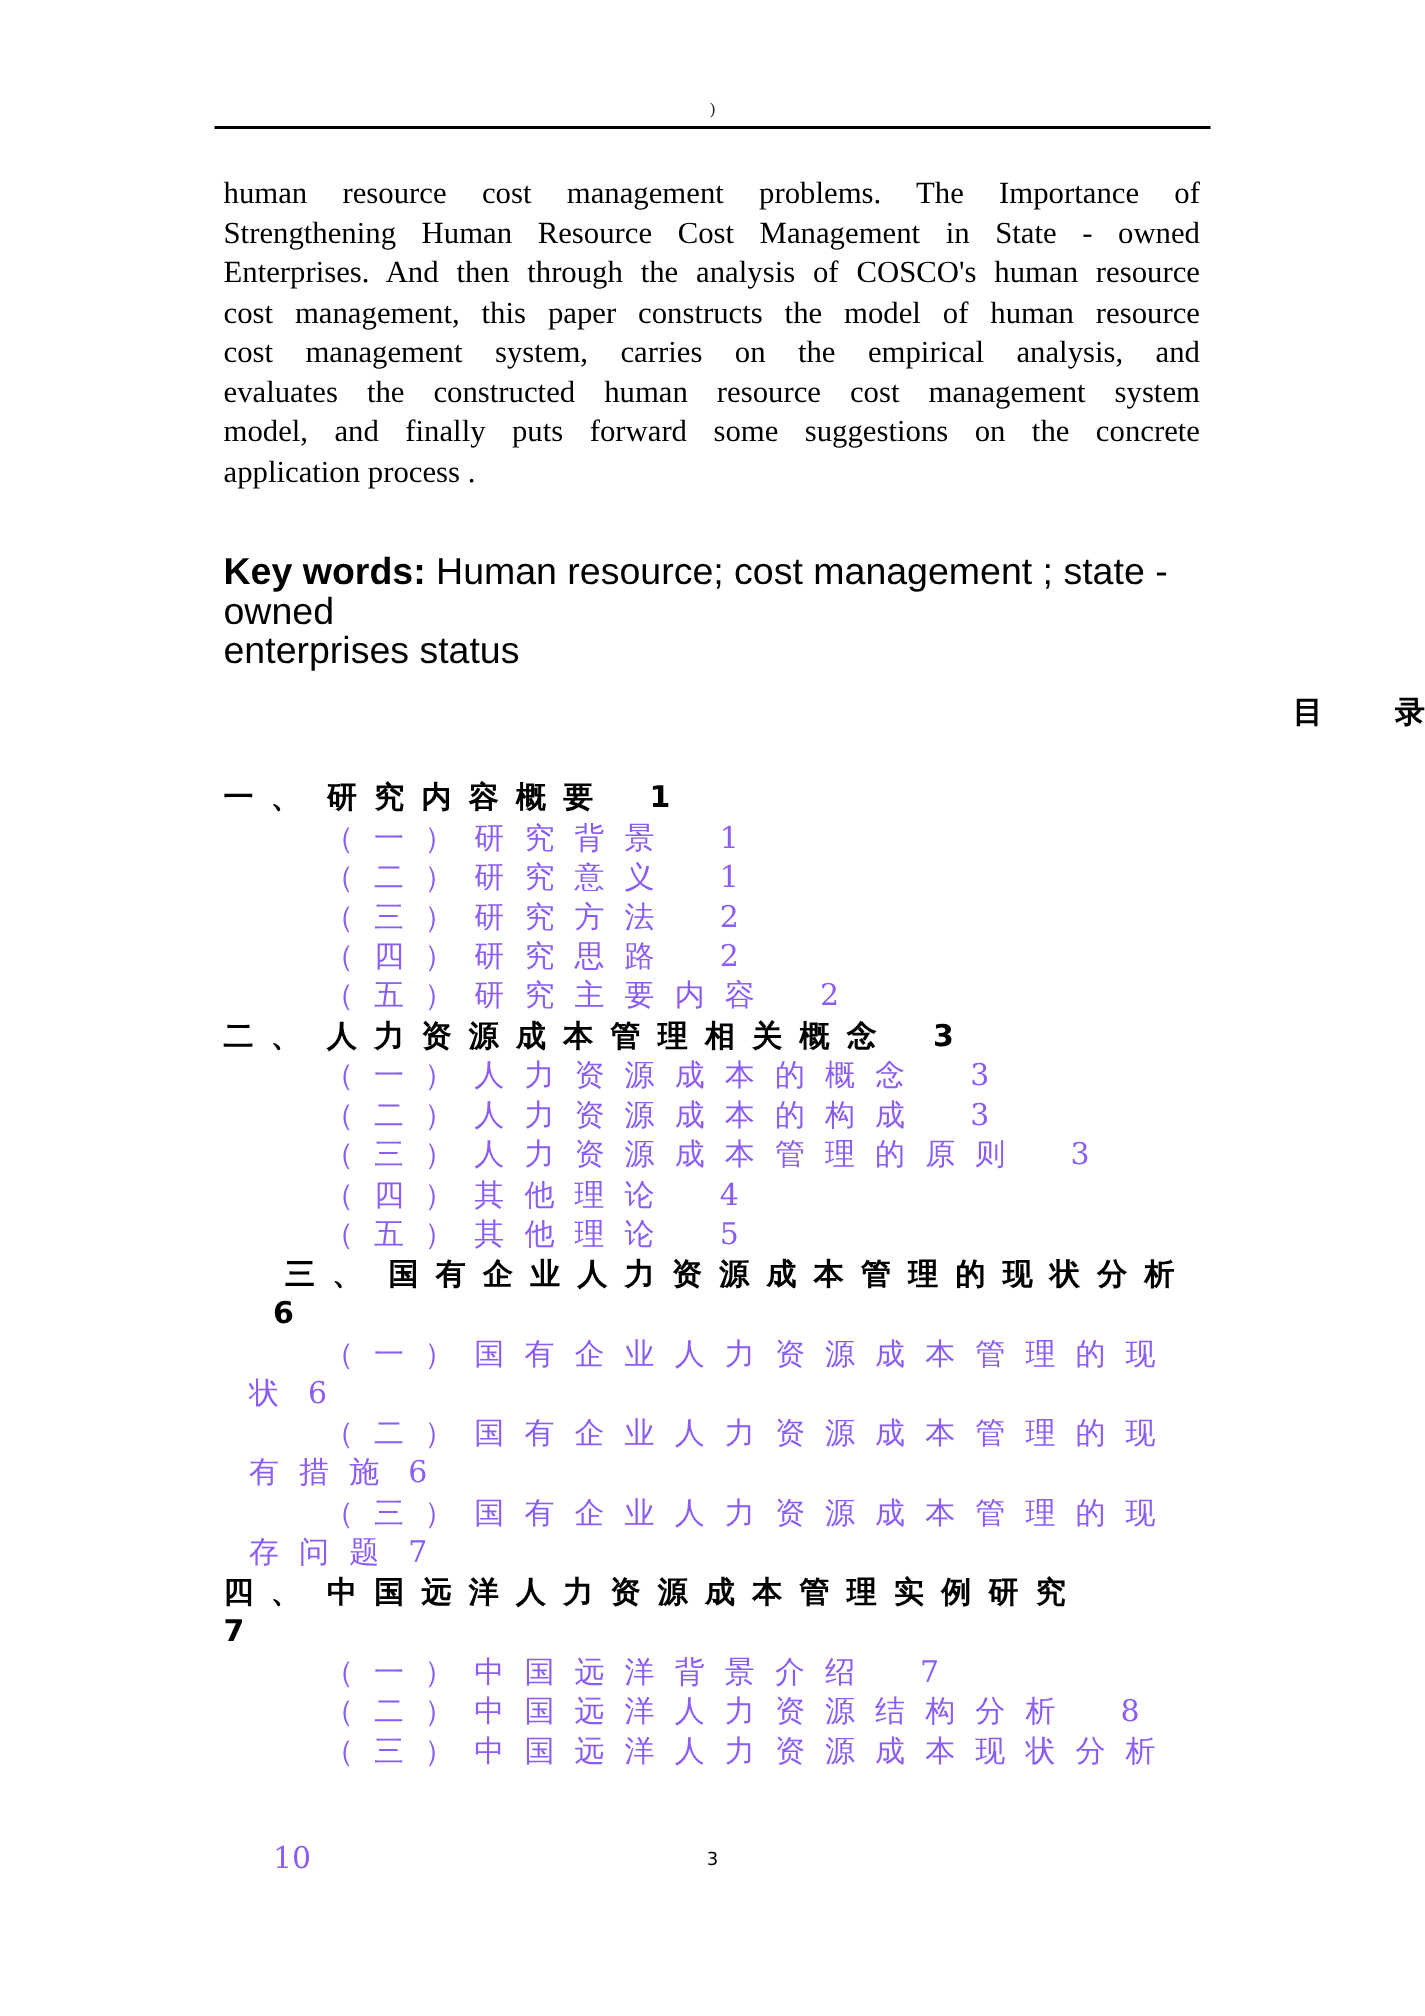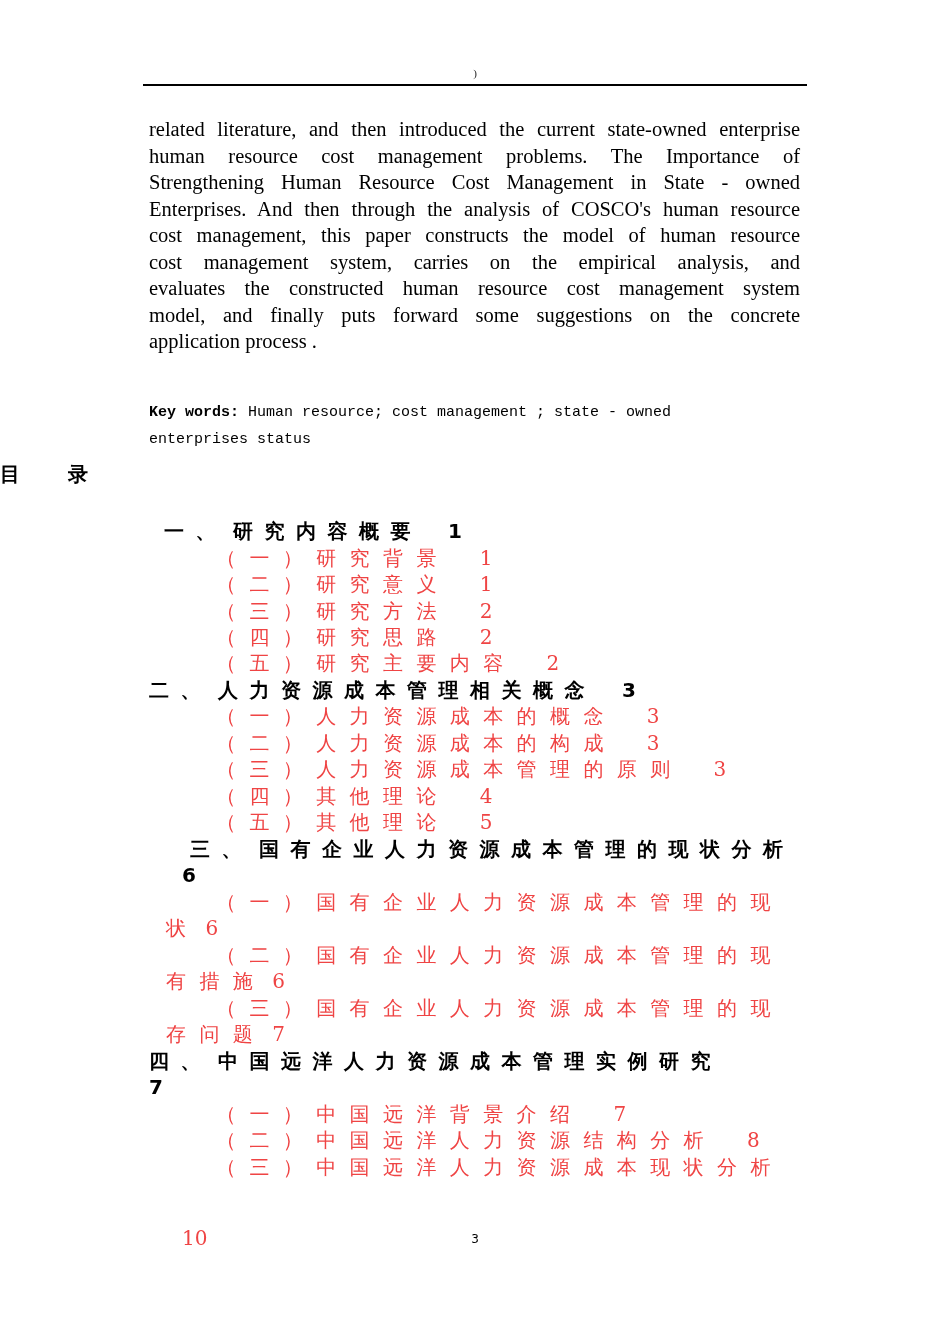--- a/index.html
+++ b/index.html
@@ -9,71 +9,70 @@
   .header-text { position: absolute; left: 0; width: 950px; top: 66px; text-align: center;
     font-family: "Liberation Serif", serif; font-size: 11px; line-height: 14px; color: #222; }
   .header-rule { position: absolute; left: 143px; width: 664px; top: 84px; height: 0;
     border-top: 2px solid #000; }
 
   .abstract { position: absolute; left: 149px; width: 651px; top: 116px;
     font-family: "Liberation Serif", serif; font-size: 20.5px; line-height: 26.5px; }
   .abstract .line { display: block; text-align: justify; text-align-last: justify; white-space: nowrap; height: 26.5px; }
   .abstract .line.last { text-align-last: left; }
 
-  .keywords { position: absolute; left: 149px; width: 651px; top: 400px;
-    font-family: Liberation Mono, monospace; font-size: 15px; line-height: 26.5px; }
+  .keywords { position: absolute; left: 149px; width: 651px; top: 368px;
+    font-family: Liberation Sans, sans-serif; font-size: 25px; line-height: 26.5px; }
   .keywords .kw-label { font-weight: bold; }
 
-  .toc-title { position: absolute; left: 0; width: 950px; top: 460px; text-align: left;
+  .toc-title { position: absolute; left: 0; width: 950px; top: 460px; text-align: right;
     font-family: "DejaVu Sans", sans-serif; font-size: 20px; line-height: 28px; font-weight: bold;
     letter-spacing: 0; }
   .toc-title span { display: inline-block; }
   .toc-title .gap { width: 48px; }
 
   .toc-line { position: absolute; white-space: nowrap; font-size: 20px; line-height: 26px; }
   .toc-h1 { font-family: "DejaVu Sans", sans-serif; font-weight: bold; letter-spacing: 11.5px; }
-  .toc-h2 { font-family: "DejaVu Serif", serif; font-weight: normal; letter-spacing: 13.4px; color: #ef4444; }
+  .toc-h2 { font-family: "DejaVu Serif", serif; font-weight: normal; letter-spacing: 13.4px; color: #8b5cf6; }
   .toc-page { display: inline-block; letter-spacing: 0; }
   .toc-h1 .toc-page { margin-left: 26px; }
   .toc-h2 .toc-page { margin-left: 30px; }
 
   .page-number { position: absolute; left: 0; width: 950px; top: 1231px; text-align: center;
     font-family: "DejaVu Sans", sans-serif; font-size: 12px; line-height: 16px; }
 </style>
 </head>
 <body>
 
 <div class="page">
 
   <div class="header-text">)</div>
   <div class="header-rule"></div>
 
   <div class="abstract">
-    <span class="line">related literature, and then introduced the current state-owned enterprise</span>
     <span class="line">human resource cost management problems. The Importance of</span>
     <span class="line">Strengthening Human Resource Cost Management in State - owned</span>
     <span class="line">Enterprises. And then through the analysis of COSCO's human resource</span>
     <span class="line">cost management, this paper constructs the model of human resource</span>
     <span class="line">cost management system, carries on the empirical analysis, and</span>
     <span class="line">evaluates the constructed human resource cost management system</span>
     <span class="line">model, and finally puts forward some suggestions on the concrete</span>
     <span class="line last">application process .</span>
   </div>
 
   <div class="keywords">
     <div><span class="kw-label">Key words:</span><span> Human resource; cost management ; state - owned</span></div>
     <div>enterprises status</div>
   </div>
 
   <div class="toc-title">
     <span>目</span><span class="gap"></span><span>录</span>
   </div>
 
   <div id="toc">
-      <div class="toc-line toc-h1" style="top: 518px; left: 149px; margin-left: 15px;"><span style="margin-right: 6px;">一、</span><span>研究内容概要</span><span class="toc-page">1</span></div>
+      <div class="toc-line toc-h1" style="top: 518px; left: 149px;"><span style="margin-right: 6px;">一、</span><span>研究内容概要</span><span class="toc-page">1</span></div>
       <div class="toc-line toc-h2" style="top: 545px; left: 216px;"><span>（一）</span><span>研究背景</span><span class="toc-page">1</span></div>
       <div class="toc-line toc-h2" style="top: 571px; left: 216px;"><span>（二）</span><span>研究意义</span><span class="toc-page">1</span></div>
       <div class="toc-line toc-h2" style="top: 598px; left: 216px;"><span>（三）</span><span>研究方法</span><span class="toc-page">2</span></div>
       <div class="toc-line toc-h2" style="top: 624px; left: 216px;"><span>（四）</span><span>研究思路</span><span class="toc-page">2</span></div>
       <div class="toc-line toc-h2" style="top: 650px; left: 216px;"><span>（五）</span><span>研究主要内容</span><span class="toc-page">2</span></div>
       <div class="toc-line toc-h1" style="top: 677px; left: 149px;"><span style="margin-right: 6px;">二、</span><span>人力资源成本管理相关概念</span><span class="toc-page">3</span></div>
       <div class="toc-line toc-h2" style="top: 703px; left: 216px;"><span>（一）</span><span>人力资源成本的概念</span><span class="toc-page">3</span></div>
       <div class="toc-line toc-h2" style="top: 730px; left: 216px;"><span>（二）</span><span>人力资源成本的构成</span><span class="toc-page">3</span></div>
       <div class="toc-line toc-h2" style="top: 756px; left: 216px;"><span>（三）</span><span>人力资源成本管理的原则</span><span class="toc-page">3</span></div>
       <div class="toc-line toc-h2" style="top: 783px; left: 216px;"><span>（四）</span><span>其他理论</span><span class="toc-page">4</span></div>

